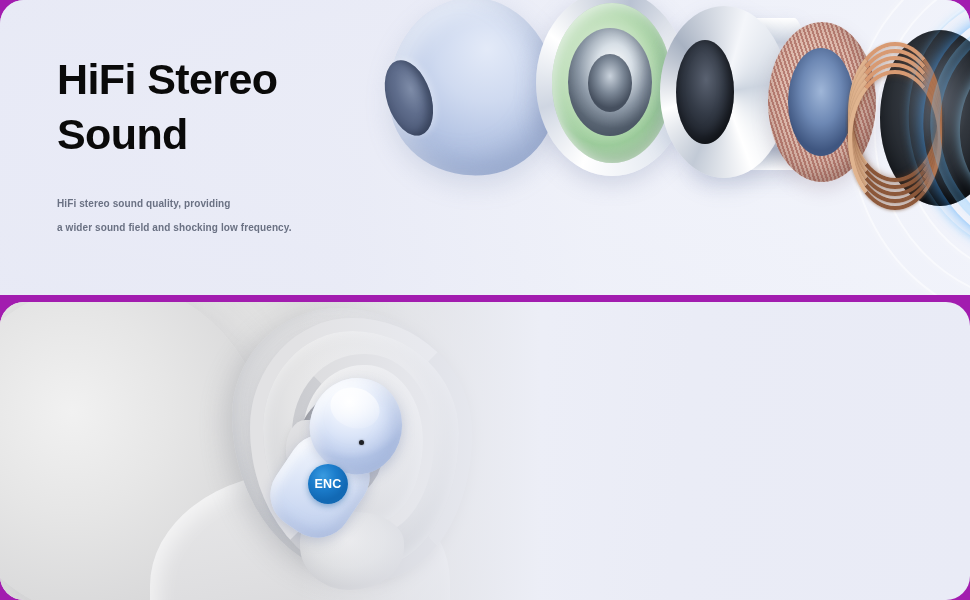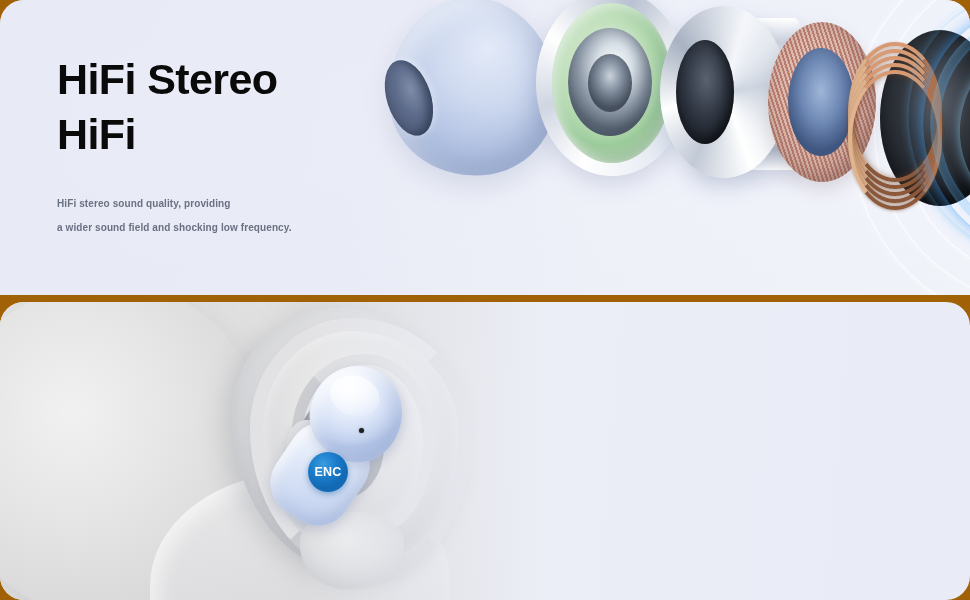--- a/index.html
+++ b/index.html
@@ -6,21 +6,21 @@
   html,body{margin:0;padding:0;}
   body{
     width:970px;height:600px;
     background:#ffffff;
     font-family:"Liberation Sans", sans-serif;
     overflow:hidden;
   }
   .banner{
     position:relative;
     width:970px;height:600px;
-    background:#a16207;
+    background:#a21caf;
   }
 
   
   .panel-top{
     position:absolute;left:0;top:0;width:970px;height:295px;
     border-radius:24px 24px 0 0;
     overflow:hidden;
     background:
       radial-gradient(150% 120% at 72% 45%, #f3f5fb 0%, #eaecf7 42%, #e5e7f3 75%, #e3e5f2 100%);
   }
@@ -243,21 +243,21 @@
     background:linear-gradient(150deg,#e3e3e5,#cfd0d4);
     box-shadow:2px 3px 8px rgba(140,142,150,.4);
   }
   .lobe{
     position:absolute;left:300px;top:210px;width:104px;height:78px;
     border-radius:44% 50% 58% 52% / 40% 44% 60% 62%;
     background:radial-gradient(60% 60% at 45% 35%, #ebebec 0%, #dddee0 60%, #cdced2 100%);
   }
 
   
-  .bud{position:absolute;left:276px;top:366px;width:130px;height:160px;z-index:9;text-align:center;}
+  .bud{position:absolute;left:276px;top:378px;width:130px;height:160px;z-index:9;text-align:center;}
   .bud-head{
     position:absolute;left:34px;top:0;width:92px;height:96px;
     border-radius:50% 48% 46% 54% / 52% 50% 50% 48%;
     background:
       radial-gradient(66% 60% at 38% 26%, #ffffff 0%, #eef3fd 30%, #dbe5f8 60%, #c6d4f0 88%, #b7c8e9 100%);
     box-shadow:inset -8px -8px 18px rgba(130,150,195,.35),
                inset 6px 6px 14px rgba(255,255,255,.9),
                2px 4px 12px rgba(110,125,165,.3);
     transform:rotate(10deg);
   }
@@ -338,21 +338,21 @@
           <i class="g1"></i>
           <i class="g2"></i>
           <i class="g3"></i>
       </div>
 
     </div>
 
     <div class="copy-top">
       <h1 class="h1">
         <span>HiFi Stereo</span>
-        <span class="l2">HiFi</span>
+        <span class="l2">Sound</span>
       </h1>
       <div class="sub-top">
         <span>HiFi stereo sound quality, providing</span>
         <span>a wider sound field and shocking low frequency.</span>
       </div>
     </div>
   </section>
 
   <section class="panel-bot">
 

